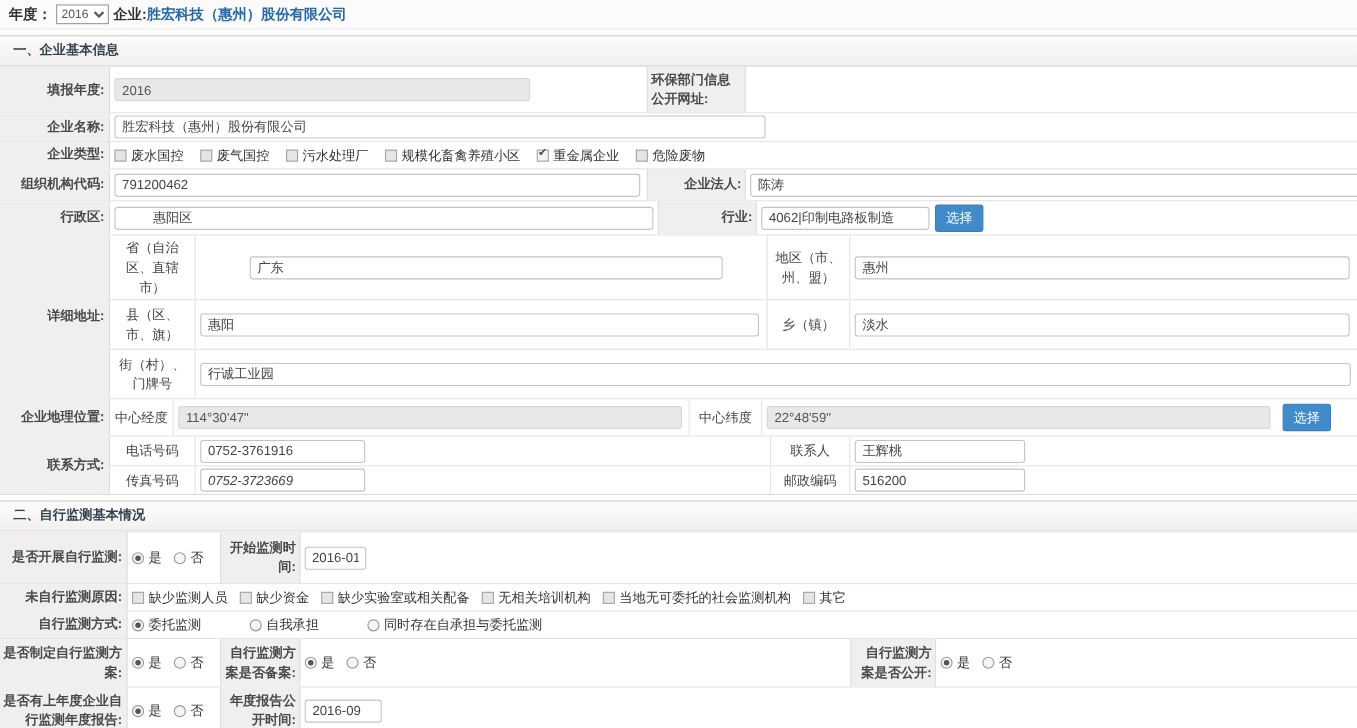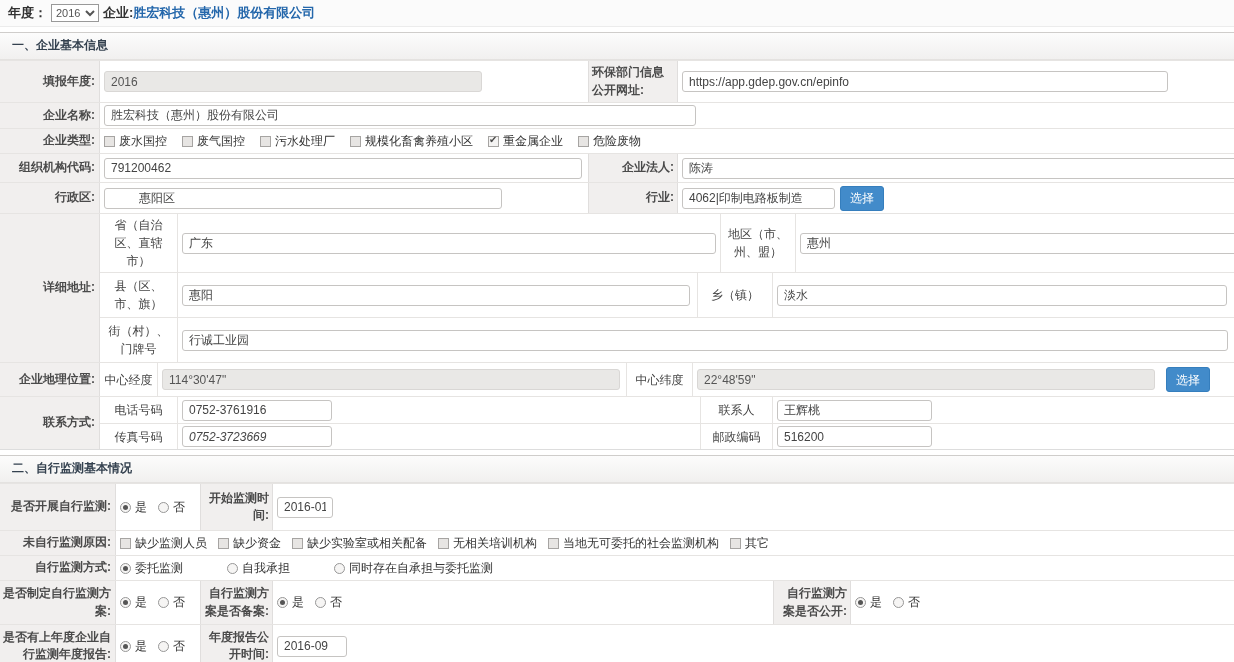--- a/index.html
+++ b/index.html
@@ -80,23 +80,20 @@
 
 <div class="panel">
   <div class="panel-heading">一、企业基本信息</div>
 
   <div class="trow" style="min-height:42px">
     <div class="tlabel" style="flex:0 0 100px">填报年度:</div>
     <div class="tcell" style="flex:0 0 488px">
       <input class="inp ro" style="width: 378px;" readonly="" value="2016">
     </div>
     <div class="glabel" style="flex:0 0 90px">环保部门信息公开网址:</div>
-    <div class="tcell grow">
-      <input class="inp" style="width: 486px;" value="https://app.gdep.gov.cn/epinfo">
-    </div>
   </div>
 
   <div class="trow" style="min-height:26px">
     <div class="tlabel" style="flex:0 0 100px">企业名称:</div>
     <div class="tcell grow">
       <input class="inp" style="width: 592px;" value="胜宏科技（惠州）股份有限公司">
     </div>
   </div>
 
   <div class="trow" style="min-height:25px">
@@ -136,36 +133,36 @@
     </div>
     <div class="glabel ra" style="flex:0 0 90px">企业法人:</div>
     <div class="tcell grow">
       <input class="inp" style="width: 580px;" value="陈涛">
     </div>
   </div>
 
   <div class="trow" style="min-height:31px">
     <div class="tlabel" style="flex:0 0 100px">行政区:</div>
     <div class="tcell" style="flex:0 0 488px">
-      <input class="inp" style="width: 398px; padding-left: 34px;" value="惠阳区">
+      <input class="inp" style="width: 490px; padding-left: 34px;" value="惠阳区">
     </div>
     <div class="glabel ra" style="flex:0 0 90px">行业:</div>
     <div class="tcell grow">
       <input class="inp" style="width: 153px;" value="4062|印制电路板制造">
       <button class="btn" style="margin-left:5px">选择</button>
     </div>
   </div>
 
   <div class="trow">
     <div class="tlabel" style="flex:0 0 100px">详细地址:</div>
     <div class="subcol">
       <div class="srow" style="min-height:57px">
         <div class="slabel" style="flex:0 0 78px">省（自治区、直辖市）</div>
         <div class="tcell" style="flex:0 0 519px">
-          <input class="inp" style="width: 534px;" value="广东">
+          <input class="inp" style="width: 430px; margin-left: 45px;" value="广东">
         </div>
         <div class="slabel bl" style="flex:0 0 76px">地区（市、州、盟）</div>
         <div class="tcell grow">
           <input class="inp" style="width: 450px;" value="惠州">
         </div>
       </div>
       <div class="srow" style="min-height:45px">
         <div class="slabel" style="flex:0 0 78px">县（区、市、旗）</div>
         <div class="tcell" style="flex:0 0 519px">
           <input class="inp" style="width: 508px;" value="惠阳">

